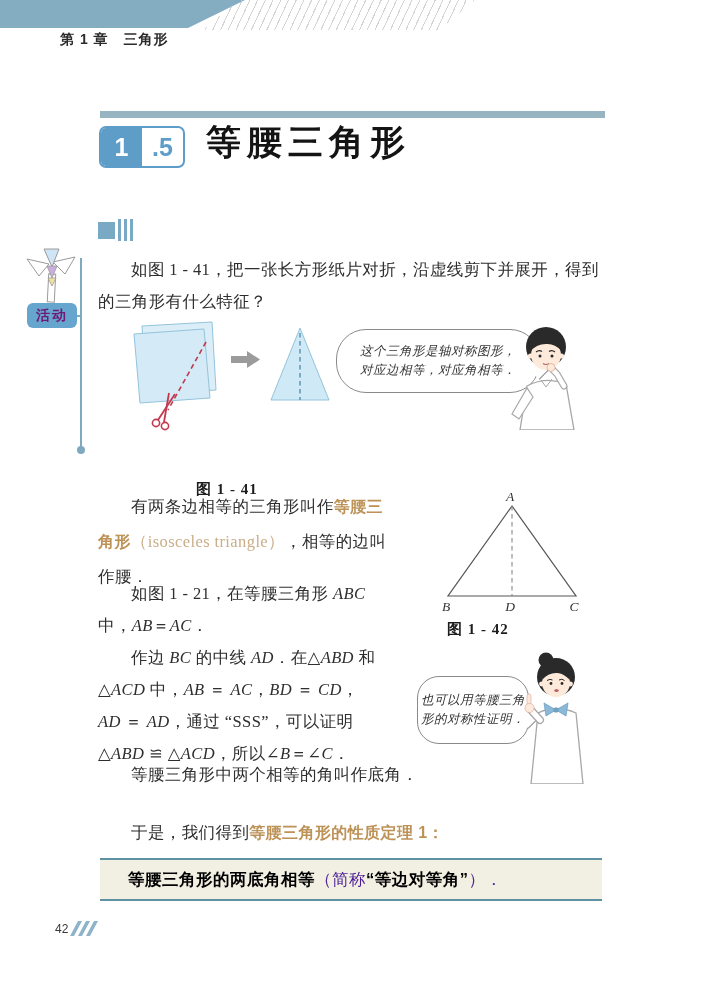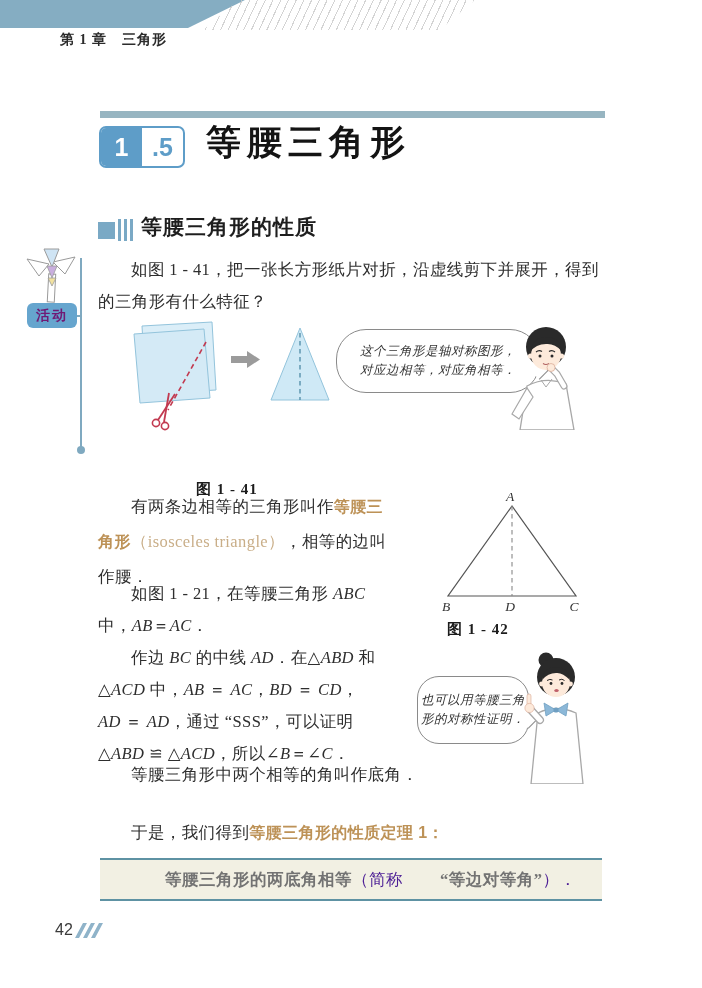--- a/index.html
+++ b/index.html
@@ -6,21 +6,21 @@
   #page{position:relative;width:702px;height:988px;background:#fff;overflow:hidden;
         font-family:"Liberation Serif","DejaVu Serif",serif;color:#2e2e2e;}
   .abs{position:absolute;white-space:nowrap;}
 
   
   #banner{left:0;top:0;width:245px;height:28px;background:#85adc2;
           clip-path:polygon(0 0,100% 0,calc(100% - 57px) 100%,0 100%);}
   #hatch{left:203px;top:0;width:272px;height:30px;
          background:repeating-linear-gradient(115deg,#c9c9c9 0 1px,transparent 1px 7px);
          clip-path:polygon(13% 0,100% 0,87% 100%,0 100%);opacity:.8;}
-  #chapter{left:60px;top:31px;font-family:Liberation Serif, serif;
+  #chapter{left:60px;top:31px;font-family:Liberation Sans, sans-serif;
            font-size:14px;font-weight:600;color:#2b2b2b;letter-spacing:1px;}
 
   
   #titlebar{left:100px;top:111px;width:505px;height:7px;background:#97b5c1;}
   #badge{left:99px;top:126px;height:38px;display:flex;border:2px solid #5e9dc8;border-radius:7px;
          overflow:hidden;background:#fff;font-family:"Liberation Sans","DejaVu Sans",sans-serif;}
   #badge .cell{width:41px;display:flex;align-items:center;justify-content:center;
                font-weight:bold;font-size:25px;}
   #badge .cell.one{background:#5e9dc8;color:#fff;}
   #badge .cell.five{color:#5e9dc8;}
@@ -31,21 +31,21 @@
   #sec-icon{left:98px;top:219px;display:flex;align-items:center;gap:3px;height:22px;}
   #sec-icon .sq{width:17px;height:17px;background:#7aa9c5;}
   #sec-icon .bar{width:3px;height:22px;background:#7aa9c5;}
   #sec-head{left:141px;top:213px;font-family:"Liberation Sans","DejaVu Sans",sans-serif;
             font-size:21px;font-weight:bold;color:#1e1e1e;letter-spacing:1px;}
 
   .bodyline{font-size:16.5px;letter-spacing:.4px;}
   .seg-g{color:#bd9257;font-weight:bold;font-family:"Liberation Sans","DejaVu Sans",sans-serif;font-size:16px;}
   .seg-t{color:#c9ae88;}
   .seg-i{font-style:italic;}
-  .seg-bb{color:#737373;font-weight:bold;font-family:Liberation Serif, serif;margin-left:37px;}
+  .seg-bb{color:#000000;font-weight:bold;font-family:Liberation Sans, sans-serif;}
   .seg-tl{color:#4c1d95;}
 
   
   #vline{left:80px;top:258px;width:2px;height:190px;background:#7fa9c0;}
   #vline:after{content:'';position:absolute;left:-3px;bottom:-6px;width:8px;height:8px;
                border-radius:50%;background:#7fa9c0;}
   #act-connector{left:76px;top:315px;width:6px;height:2px;background:#7fa9c0;}
   #act-badge{left:27px;top:303px;width:50px;height:25px;background:#66a5ce;border-radius:6px;
              color:#701a75;font-family:"Liberation Sans","DejaVu Sans",sans-serif;font-size:14px;
              font-weight:bold;display:flex;align-items:center;justify-content:center;letter-spacing:2px;}
@@ -60,21 +60,21 @@
                 border-top:1.4px solid #8a8a8a;border-right:1.4px solid #8a8a8a;transform:rotate(45deg);}
 
   
   #thm-box{left:100px;top:858px;width:502px;height:43px;background:#f2f0e3;
            border-top:2.5px solid #5e92a3;border-bottom:2.5px solid #5e92a3;
            display:flex;align-items:center;padding-left:28px;box-sizing:border-box;
            font-size:16.5px;letter-spacing:.5px;}
 
   
   #footer{left:55px;top:921px;display:flex;align-items:center;gap:6px;
-          font-family:"Liberation Sans","DejaVu Sans",sans-serif;font-size:16px;color:#3a3a3a;}
+          font-family:"Liberation Sans","DejaVu Sans",sans-serif;font-size:12px;color:#3a3a3a;}
   #slashes{display:flex;gap:4px;}
   #slashes i{display:block;width:4px;height:15px;background:#8fb3c9;transform:skewX(-28deg);}
 </style>
 </head>
 <body>
 
 <div id="page">
 
   <div id="banner" class="abs"></div>
   <div id="hatch" class="abs"></div>
@@ -86,21 +86,20 @@
     <div class="cell five">.5</div>
   </div>
   <div id="lesson-title" class="abs">等腰三角形</div>
 
   <div id="sec-icon" class="abs">
     <span class="sq"></span>
     <span class="bar"></span>
     <span class="bar"></span>
     <span class="bar"></span>
   </div>
-  <div id="sec-head" class="abs">等腰三角形的性质</div>
 
   <div class="abs bodyline" style="left:131px;top:259px;">如图 1 - 41，把一张长方形纸片对折，沿虚线剪下并展开，得到</div>
   <div class="abs bodyline" style="left:98px;top:291px;">的三角形有什么特征？</div>
 
   <svg class="abs" style="left:24px;top:246px;" width="54" height="60" viewBox="0 0 54 60">
     <polygon points="3,13 25,18 15,30" fill="#fff" stroke="#9a9a9a" stroke-width="1"></polygon>
     <polygon points="51,11 29,16 41,28" fill="#fff" stroke="#9a9a9a" stroke-width="1"></polygon>
     <rect x="24" y="28" width="7" height="28" fill="#fff" stroke="#9a9a9a" stroke-width="1" transform="rotate(3 27 42)"></rect>
     <polygon points="20,3 35,3 28,21" fill="#cfe4f4" stroke="#9a9a9a" stroke-width="1"></polygon>
     <polygon points="23,20 33,20 28,32" fill="#c9aede" stroke="#9a9a9a" stroke-width="0.8"></polygon>

